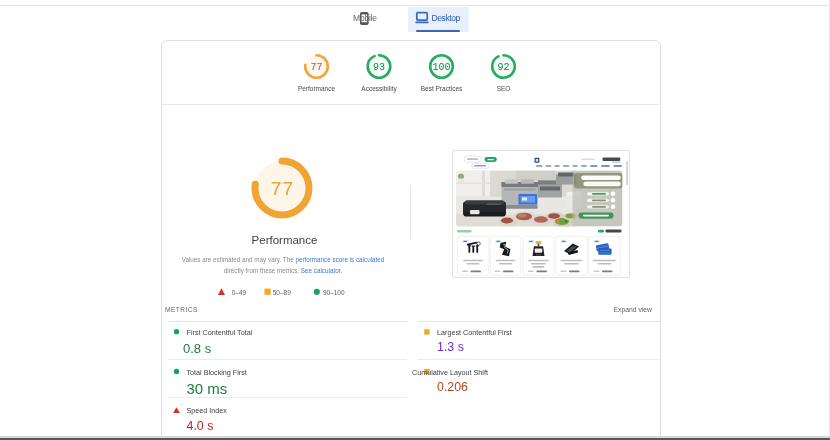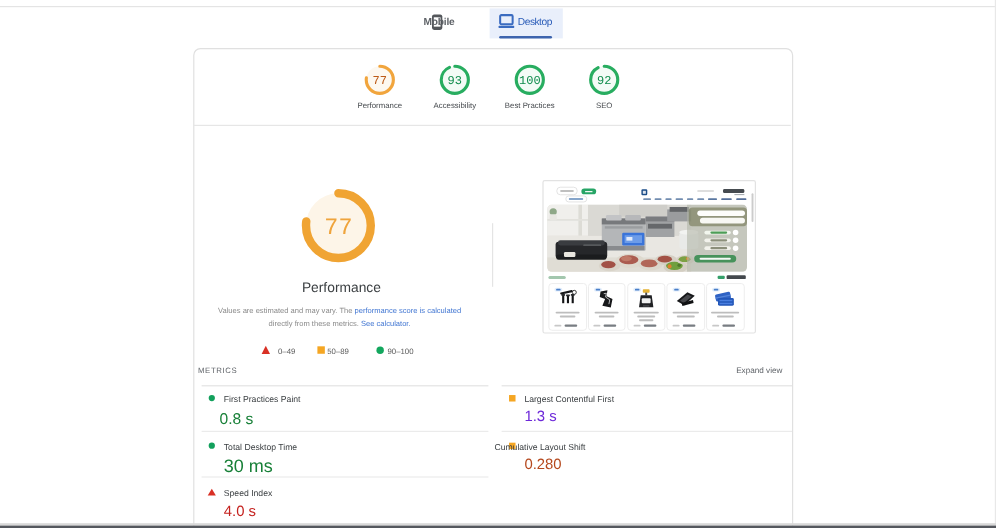--- a/index.html
+++ b/index.html
@@ -9,21 +9,21 @@
 
 <div class="abs" style="left:0;top:5px;width:830px;height:1px;background:#e4e4e4"></div>
 
 <div class="abs" style="left:408px;top:7px;width:61px;height:25px;background:#e9effb"></div>
 <div class="abs" style="left:416px;top:29.5px;width:44px;height:2.5px;background:#3d64ae;border-radius:2px"></div>
 
 <svg class="abs" style="left:359px;top:11px" width="11" height="15" viewBox="0 0 11 15">
   <rect x="1" y="1" width="8.6" height="13" rx="1.8" fill="#54575b"></rect>
   <rect x="2.5" y="3.4" width="5.6" height="7.8" fill="#fff"></rect>
 </svg>
-<div class="abs" style="left:353px;top:12.5px;font-size:8.5px;color:#5f6368;font-weight:bold;letter-spacing:-.2px">Mobile</div>
+<div class="abs" style="left:353px;top:12.5px;font-size:8.5px;color:#5f6368;font-weight:normal;letter-spacing:-.2px">Mobile</div>
 
 <svg class="abs" style="left:415px;top:11px" width="14" height="14" viewBox="0 0 14 14">
   <rect x="1.8" y="1.6" width="10.4" height="7.6" rx="1" fill="none" stroke="#3a6bc0" stroke-width="1.7"></rect>
   <rect x="0.4" y="10.4" width="13.2" height="1.9" rx="0.6" fill="#3a6bc0"></rect>
 </svg>
 <div class="abs" style="left:431.5px;top:12.5px;font-size:8.5px;color:#2a5cb8;font-weight:normal;letter-spacing:-.4px">Desktop</div>
 
 <div class="abs" style="left:160.5px;top:40px;width:498px;height:420px;border:1px solid #e0e0e0;border-radius:6px;background:#fff"></div>
 
 <svg class="abs" style="left:161px;top:48px" width="497" height="50" viewBox="0 0 497 50">
@@ -288,28 +288,28 @@
 <svg class="abs" style="left:170px;top:327px" width="14" height="110" viewBox="0 0 14 110">
   <circle cx="6.5" cy="4.7" r="2.6" fill="#12a05c"></circle>
   <circle cx="6.5" cy="44.4" r="2.6" fill="#12a05c"></circle>
   <path d="M6.5 80.3 L9.9 86 L3.1 86 Z" fill="#d93025"></path>
 </svg>
 <svg class="abs" style="left:421px;top:327px" width="12" height="50" viewBox="0 0 12 50">
   <rect x="3.2" y="2.2" width="5.4" height="5.4" fill="#f5a623"></rect>
   <rect x="3.2" y="41.9" width="5.4" height="5.4" fill="#f5a623"></rect>
 </svg>
 
-<div class="abs" style="left:186.5px;top:328px;font-size:7.2px;color:#3c4043">First Practices Paint</div>
+<div class="abs" style="left:186.5px;top:328px;font-size:7.2px;color:#3c4043">First Contentful Total</div>
 <div class="abs" style="left:183px;top:340.5px;font-size:13px;color:#188038">0.8&nbsp;s</div>
-<div class="abs" style="left:186.5px;top:367.7px;font-size:7.2px;color:#3c4043">Total Desktop Time</div>
+<div class="abs" style="left:186.5px;top:367.7px;font-size:7.2px;color:#3c4043">Total Blocking First</div>
 <div class="abs" style="left:186.5px;top:379.5px;font-size:15px;color:#188038">30&nbsp;ms</div>
 <div class="abs" style="left:186.5px;top:406.3px;font-size:7.2px;color:#3c4043">Speed Index</div>
 <div class="abs" style="left:186.5px;top:419px;font-size:12.4px;color:#c5221f">4.0&nbsp;s</div>
 
 <div class="abs" style="left:437px;top:328px;font-size:7.2px;color:#3c4043">Largest Contentful First</div>
 <div class="abs" style="left:437px;top:340px;font-size:12.4px;color:#6d28d9">1.3&nbsp;s</div>
 <div class="abs" style="left:412px;top:367.7px;font-size:7.2px;color:#3c4043">Cumulative Layout Shift</div>
-<div class="abs" style="left:437px;top:379.5px;font-size:12.4px;color:#b5481d">0.280</div>
+<div class="abs" style="left:437px;top:379.5px;font-size:12.4px;color:#b5481d">0.206</div>
 
 <div class="abs" style="left:828.5px;top:0;width:1.5px;height:440px;background:#e8e8e8"></div>
 
 <div class="abs" style="left:0;top:436px;width:830px;height:1.5px;background:#d9d9d9"></div>
 <div class="abs" style="left:0;top:437.5px;width:830px;height:2.5px;background:#55585e"></div>
 
 </body></html>

